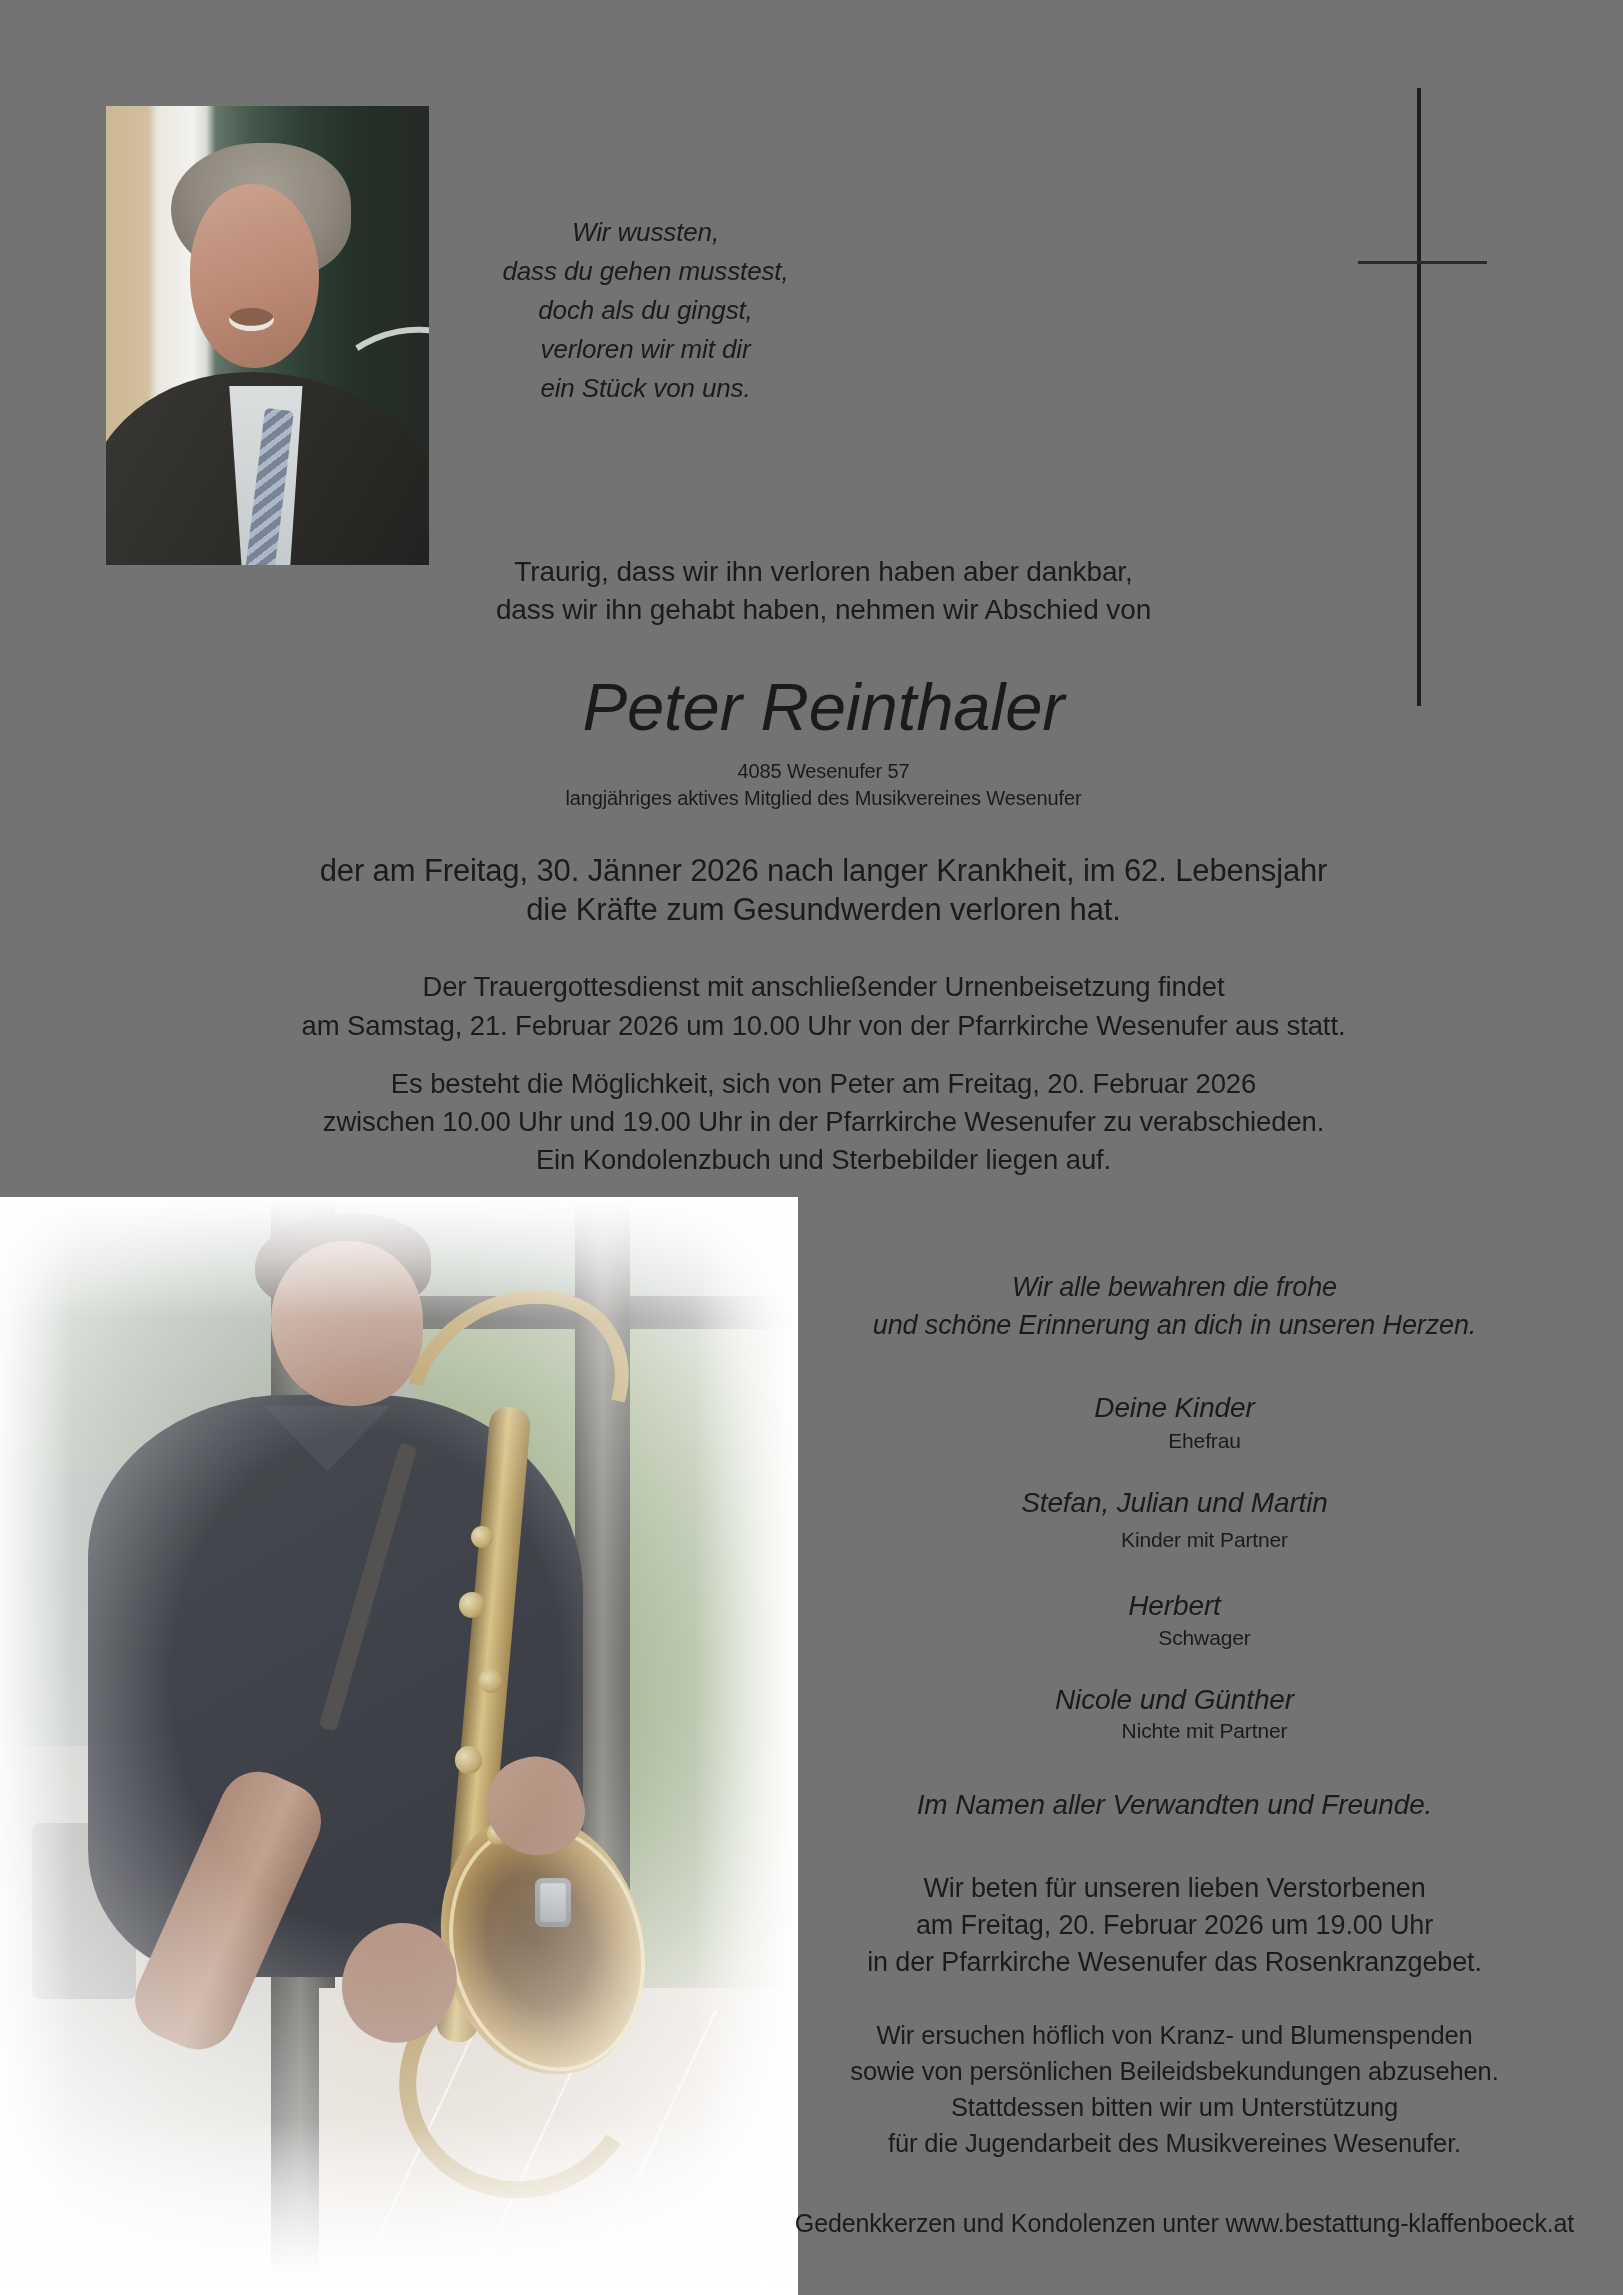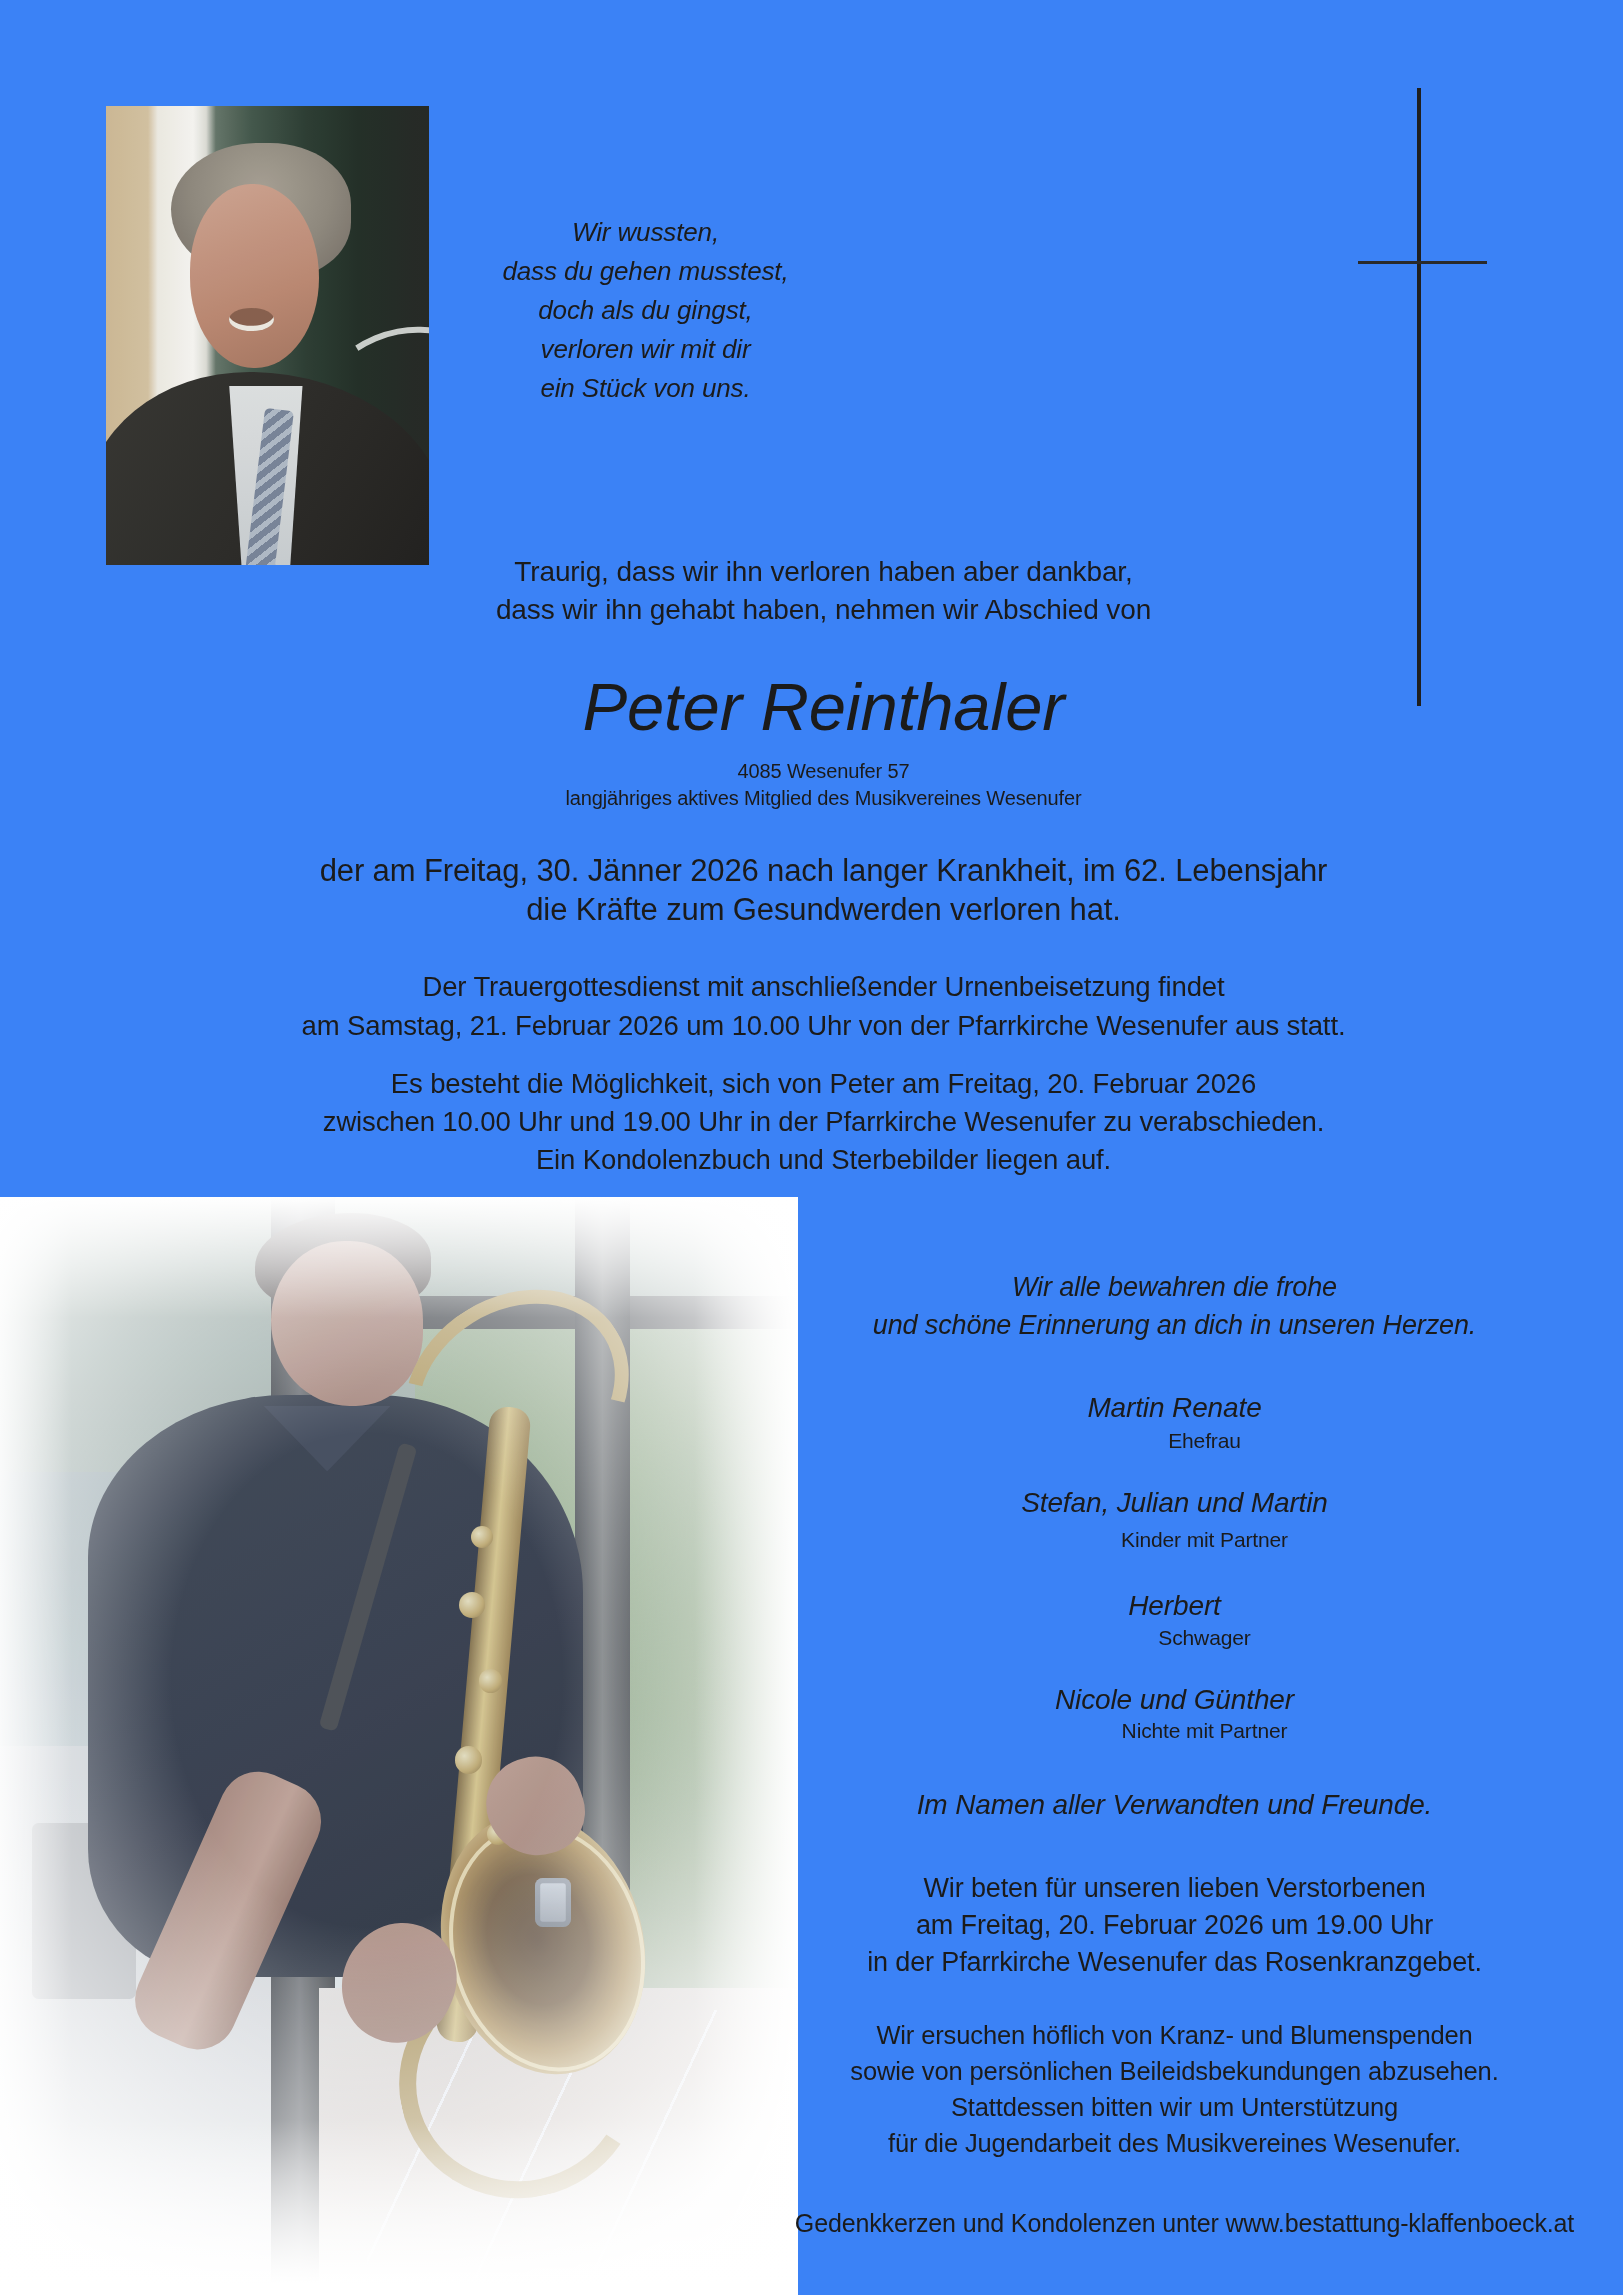--- a/index.html
+++ b/index.html
@@ -1,17 +1,17 @@
 <!DOCTYPE html>
 <html style="font-size:10.5px"><head>
 <meta charset="utf-8">
 <style>
   html,body{margin:0;padding:0;background:#ffffff;}
   .page{
-    position:relative;width:1623px;height:2295px;background:#3b82f6;overflow:hidden;
+    position:relative;width:1623px;height:2295px;background:#737373;overflow:hidden;
     font-family:"Liberation Sans",sans-serif;color:#1b1b1b;letter-spacing:-0.012em;
   }
   .abs{position:absolute;}
   .ctr{text-align:center;}
 
   
   .poem{left:384px;top:213px;width:523px;font-size:26px;line-height:39px;font-style:italic;}
   .intro{left:202px;top:553px;width:1243px;font-size:28px;line-height:38px;}
   .name{left:202px;top:669px;width:1243px;font-size:67px;line-height:76px;font-style:italic;font-weight:normal;margin:0;}
   .addr{left:202px;top:758px;width:1243px;font-size:20px;line-height:27.5px;}
@@ -208,21 +208,21 @@
       <div class="s-handL"></div>
     </div>
     <div class="s-vignette"></div>
   </div>
 
   <div class="abs ctr quote">
     <div>Wir alle bewahren die frohe</div>
     <div>und schöne Erinnerung an dich in unseren Herzen.</div>
   </div>
 
-  <div class="abs ctr m-name n1">Martin Renate</div>
+  <div class="abs ctr m-name n1">Deine Kinder</div>
   <div class="abs ctr m-role r1">Ehefrau</div>
   <div class="abs ctr m-name n2">Stefan, Julian und Martin</div>
   <div class="abs ctr m-role r2">Kinder mit Partner</div>
   <div class="abs ctr m-role r3">Schwager</div>
   <div class="abs ctr m-name n3">Herbert</div>
   <div class="abs ctr m-name n4">Nicole und Günther</div>
   <div class="abs ctr m-role r4">Nichte mit Partner</div>
 
   <div class="abs ctr closing">Im Namen aller Verwandten und Freunde.</div>
 

